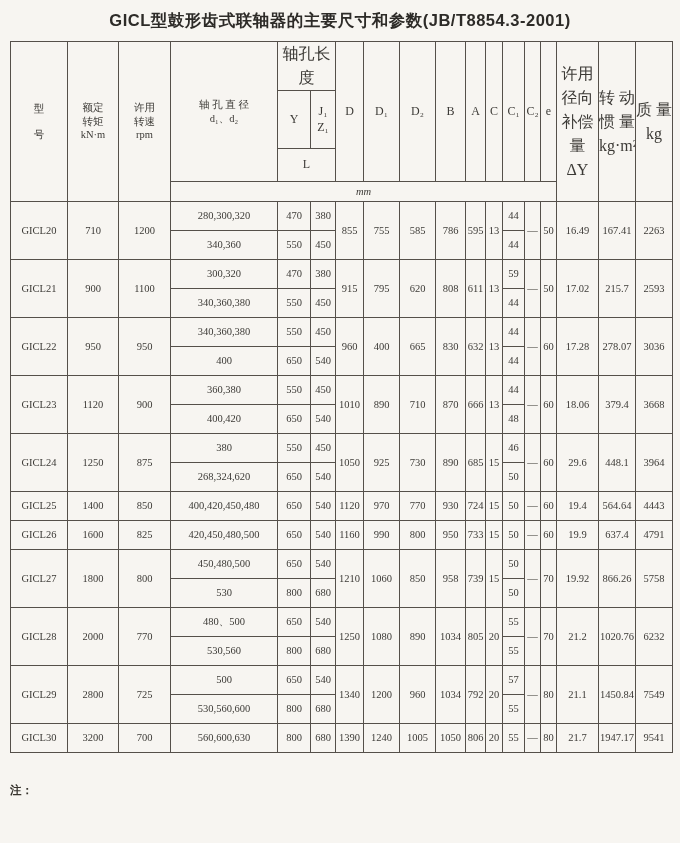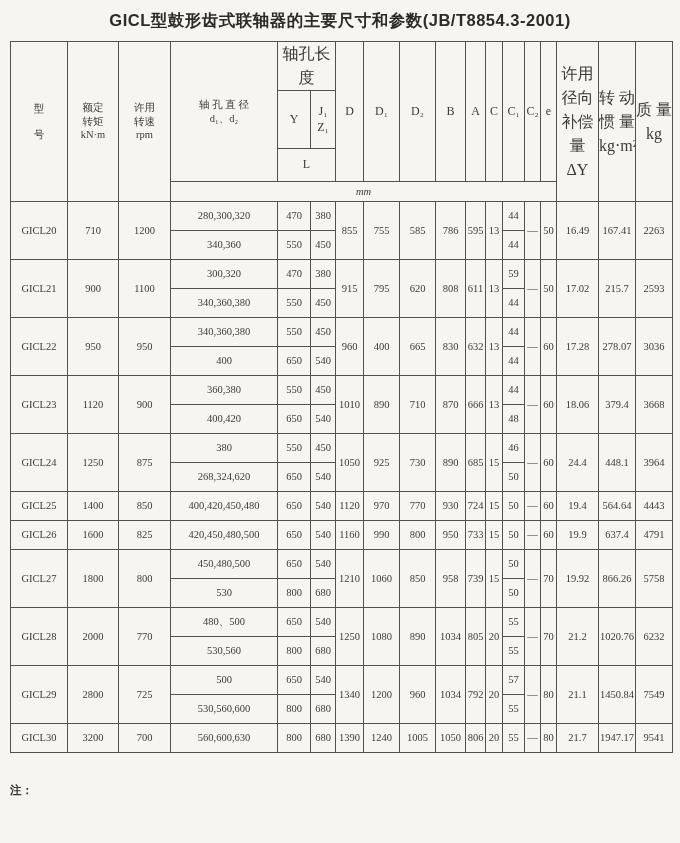--- a/index.html
+++ b/index.html
@@ -243,21 +243,21 @@
           <td>450</td>
           <td rowspan="2">1050</td>
           <td rowspan="2">925</td>
           <td rowspan="2">730</td>
           <td rowspan="2">890</td>
           <td rowspan="2">685</td>
           <td rowspan="2">15</td>
           <td>46</td>
           <td rowspan="2">—</td>
           <td rowspan="2">60</td>
-          <td rowspan="2">24.4</td>
+          <td rowspan="2">29.6</td>
           <td rowspan="2">448.1</td>
           <td rowspan="2">3964</td>
         </tr>
         <tr>
           <td>268,324,620</td>
           <td>650</td>
           <td>540</td>
           <td>50</td>
         </tr>
         <tr>

